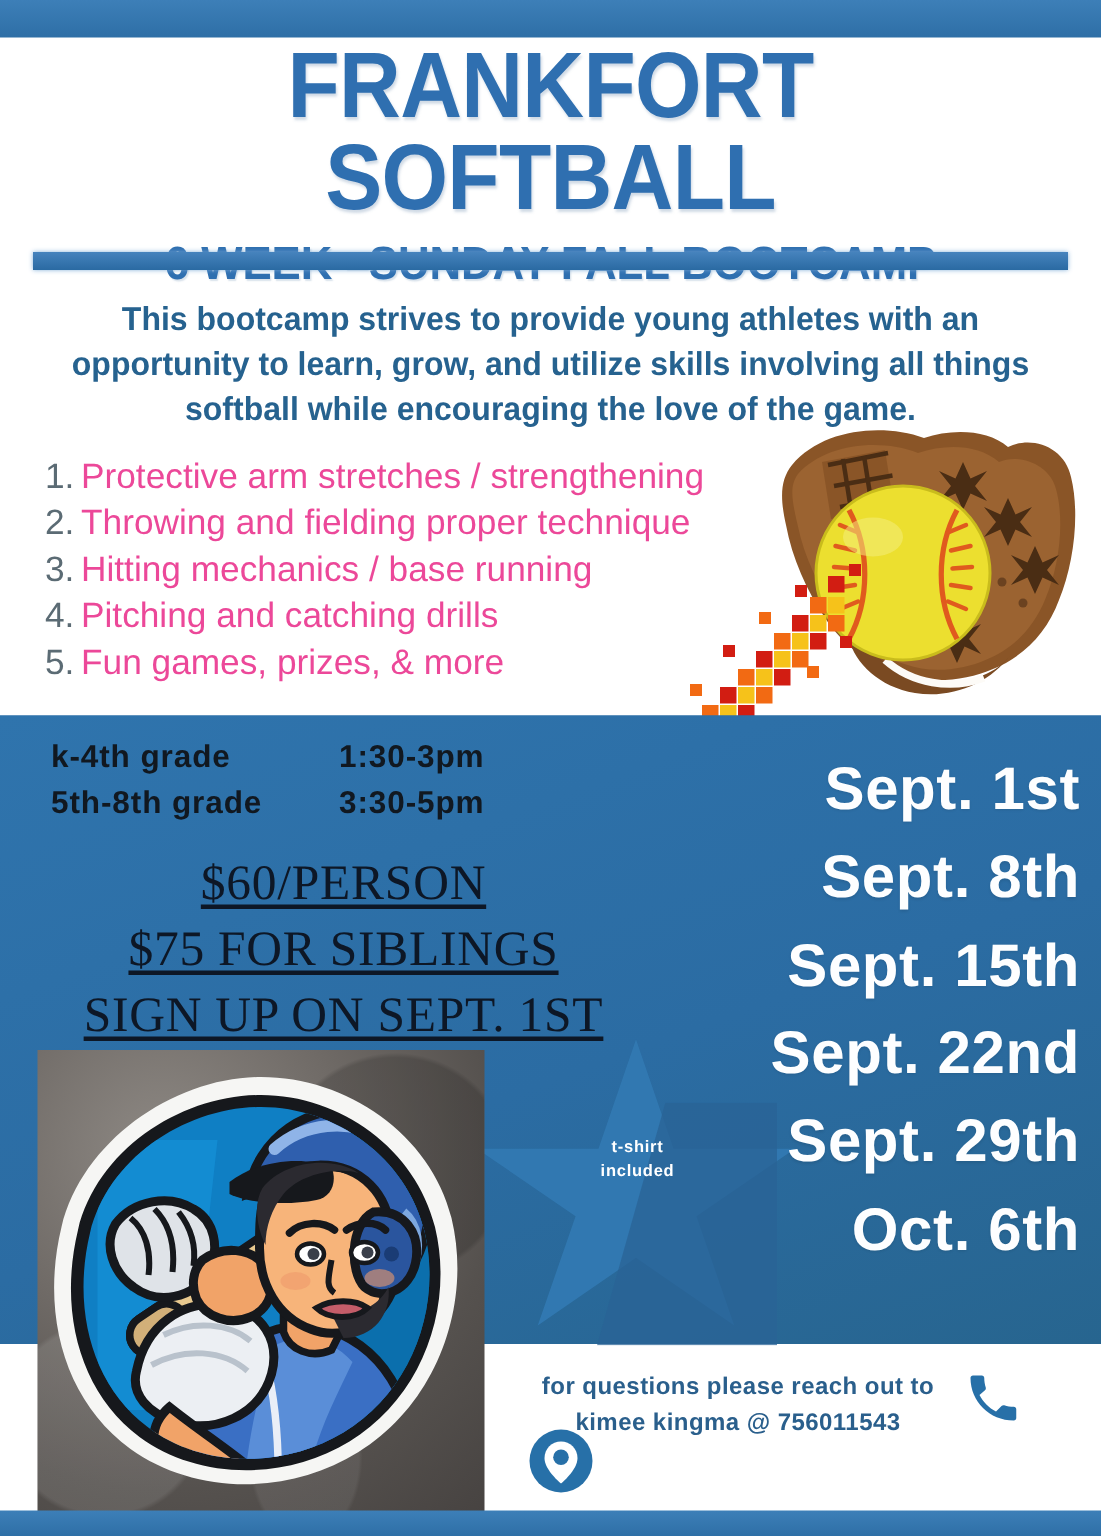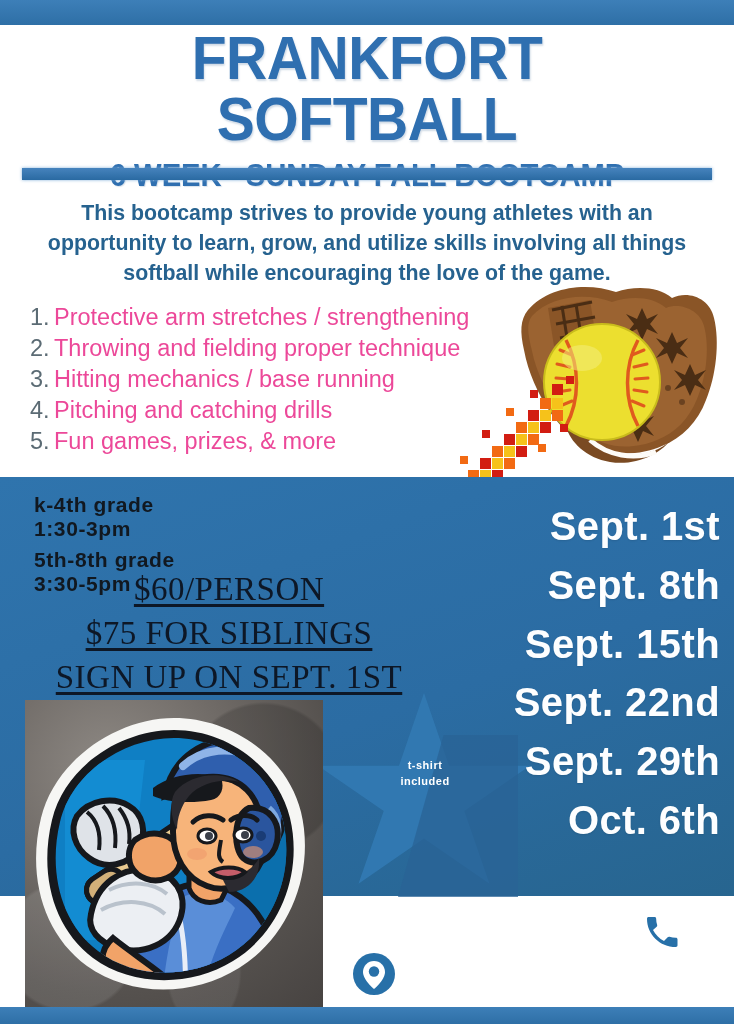--- a/index.html
+++ b/index.html
@@ -152,21 +152,21 @@
 
   
   .grades {
     position: absolute;
     left: 34px; top: 493px;
     color: #111820;
     font-size: 21px;
     font-weight: bold;
     letter-spacing: 0.6px;
   }
-  .grades .row { display: flex; margin-bottom: 7px; flex-direction: column; }
+  .grades .row { display: flex; margin-bottom: 7px; }
   .grades .g { width: 192px; }
   .grades .t { width: 140px; }
 
   
   .pricing {
     position: absolute;
     left: 14px; top: 568px;
     width: 430px;
     text-align: center;
     font-family: "Liberation Serif", serif;
@@ -501,20 +501,24 @@
         <circle cx="184" cy="136" r="4" fill="#3a3f4a"></circle>
         <circle cx="220" cy="135" r="4" fill="#3a3f4a"></circle>
         <path d="M196 140 C194 152 192 158 198 162" stroke="#16181c" stroke-width="4" fill="none"></path>
         <path d="M186 172 C196 166 212 166 220 172 C212 180 194 180 186 172 Z" fill="#c45d69" stroke="#16181c" stroke-width="4"></path>
         <ellipse cx="172" cy="154" rx="10" ry="6" fill="#ef9a6a" opacity="0.6"></ellipse>
         <ellipse cx="228" cy="152" rx="10" ry="6" fill="#ef9a6a" opacity="0.6"></ellipse>
       </g>
     </svg>
   </div>
 
+  <div class="contact-text">
+    <div>for questions please reach out to</div>
+    <div>kimee kingma @ 756011543</div>
+  </div>
 
   <div class="phone-icon">
     <svg width="40" height="40" viewBox="0 0 24 24" fill="currentColor">
       <path d="M6.6 10.8c1.4 2.8 3.8 5.2 6.6 6.6l2.2-2.2c.3-.3.7-.4 1.1-.3 1.2.4 2.5.6 3.8.6.6 0 1 .4 1 1V20c0 .6-.4 1-1 1C10.6 21 3 13.4 3 4c0-.6.4-1 1-1h3.5c.6 0 1 .4 1 1 0 1.3.2 2.6.6 3.8.1.4 0 .8-.3 1.1l-2.2 1.9z"></path>
     </svg>
   </div>
 
   <div class="pin-icon">
     <svg width="44" height="44" viewBox="0 0 44 44">
       <circle cx="22" cy="22" r="21" fill="#2770a8"></circle>

